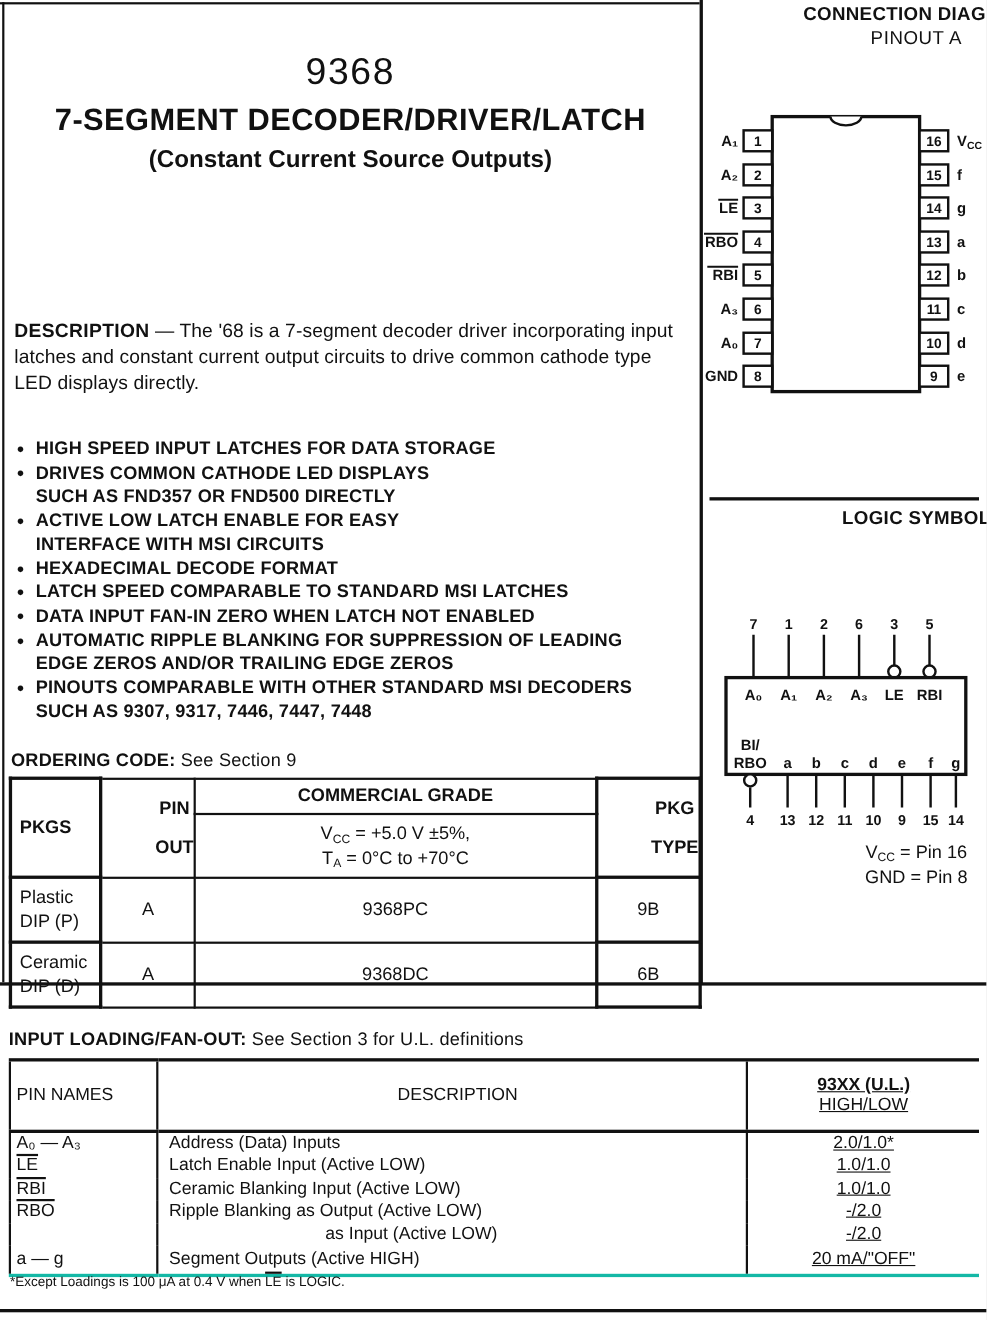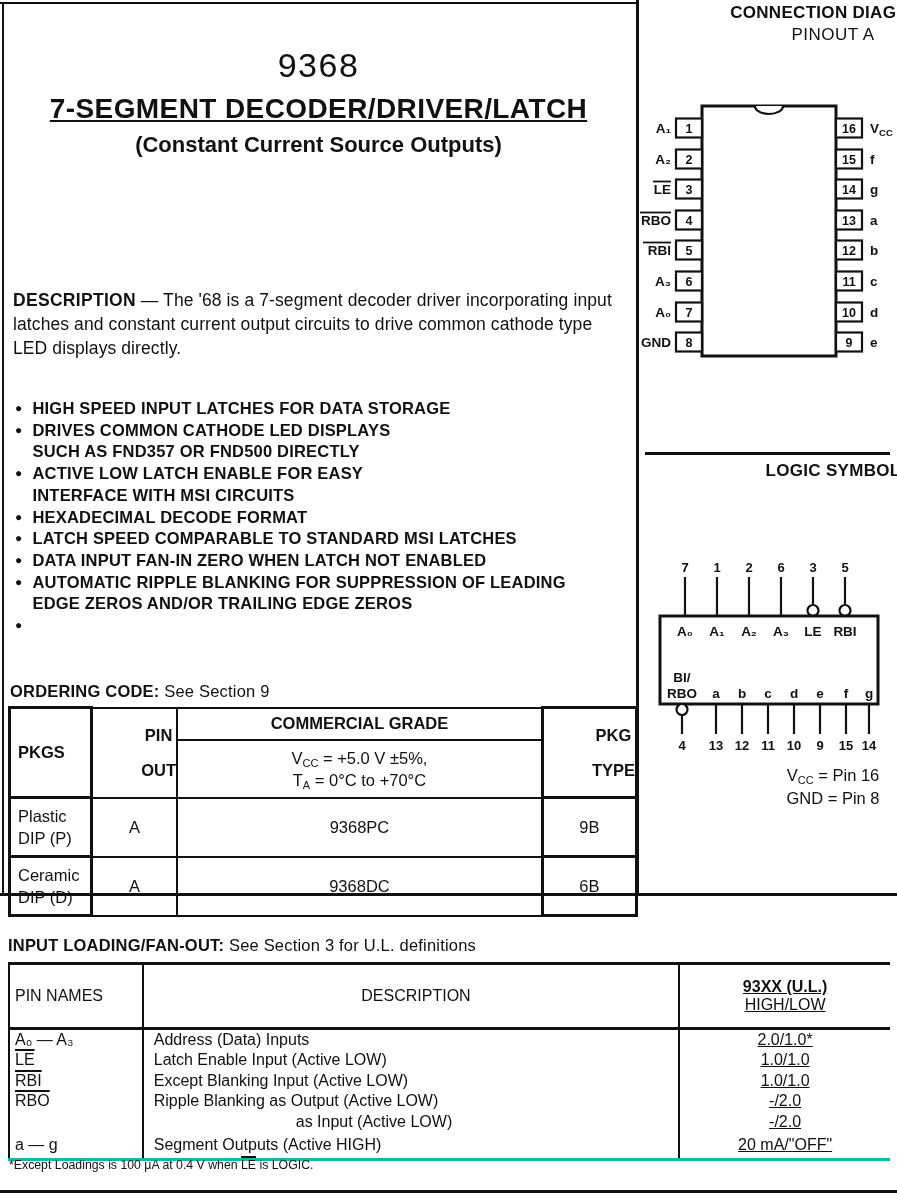--- a/index.html
+++ b/index.html
@@ -2,21 +2,21 @@
 <html><head>
 <meta charset="utf-8">
 <style>
   html,body{margin:0;padding:0;background:#e8e8e8;}
   .page{position:relative;width:897px;height:1200px;background:#ffffff;
         font-family:"Liberation Sans",sans-serif;color:#111;overflow:hidden;margin:0 auto;}
   .rule{position:absolute;background:#111;}
   
   .title-block{position:absolute;left:0;top:46px;width:637px;text-align:center;}
   .t-num{font-size:34px;font-weight:normal;letter-spacing:1.5px;}
-  .t-main{font-size:28px;font-weight:bold;letter-spacing:.4px;margin-top:8px;text-decoration:underline;}
+  .t-main{font-size:28px;font-weight:bold;letter-spacing:.4px;margin-top:8px;}
   .t-sub{font-size:22px;font-weight:bold;margin-top:7px;}
   
   .description{position:absolute;left:13px;top:288px;width:614px;
                font-size:17.5px;line-height:24px;letter-spacing:.1px;}
   .description b{letter-spacing:.3px;}
   
   .features{position:absolute;left:15px;top:398px;width:620px;}
   .feature{display:flex;gap:10px;font-size:16.5px;font-weight:bold;
            line-height:21.7px;letter-spacing:.2px;}
   .feature .bullet{font-size:12px;line-height:21.7px;}
@@ -113,20 +113,22 @@
         <span class="bullet">●</span>
         <span class="txt">DATA INPUT FAN-IN ZERO WHEN LATCH NOT ENABLED</span>
       </div>
     <div class="feature">
         <span class="bullet">●</span>
         <span class="txt">AUTOMATIC RIPPLE BLANKING FOR SUPPRESSION OF LEADING
 EDGE ZEROS AND/OR TRAILING EDGE ZEROS</span>
       </div>
     <div class="feature">
         <span class="bullet">●</span>
+        <span class="txt">PINOUTS COMPARABLE WITH OTHER STANDARD MSI DECODERS
+SUCH AS 9307, 9317, 7446, 7447, 7448</span>
       </div>
   </div>
 
   <div class="sec-heading ord-heading"><b>ORDERING CODE:</b><span> See Section 9</span></div>
 
   <table class="ord-table">
     <colgroup>
         <col style="width:84px">
         <col style="width:66px">
         <col style="width:407px">
@@ -193,21 +195,21 @@
       <td class="c2">Address (Data) Inputs</td>
       <td class="c3">2.0/1.0*</td>
     </tr>
     <tr class="drow2">
       <td class="c1"><span class="ov">LE</span></td>
       <td class="c2">Latch Enable Input (Active LOW)</td>
       <td class="c3">1.0/1.0</td>
     </tr>
     <tr class="drow2">
       <td class="c1"><span class="ov">RBI</span></td>
-      <td class="c2">Except Blanking Input (Active LOW)</td>
+      <td class="c2">Ceramic Blanking Input (Active LOW)</td>
       <td class="c3">1.0/1.0</td>
     </tr>
     <tr class="drow2">
       <td class="c1"><span class="ov">RBO</span></td>
       <td class="c2">Ripple Blanking as Output (Active LOW)</td>
       <td class="c3">-/2.0</td>
     </tr>
     <tr class="drow2">
       <td class="c1"><span></span></td>
       <td class="c2 indent">as Input (Active LOW)</td>

